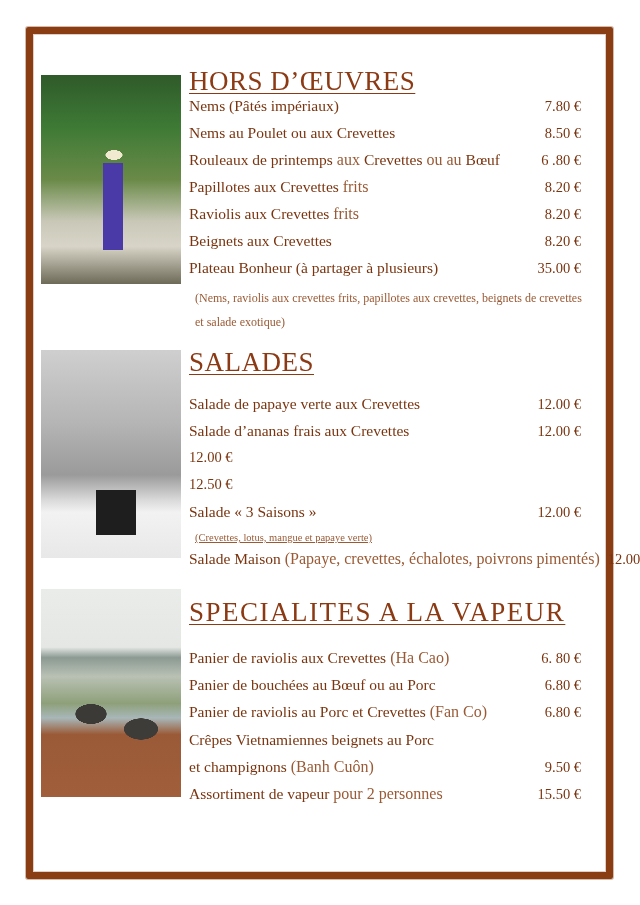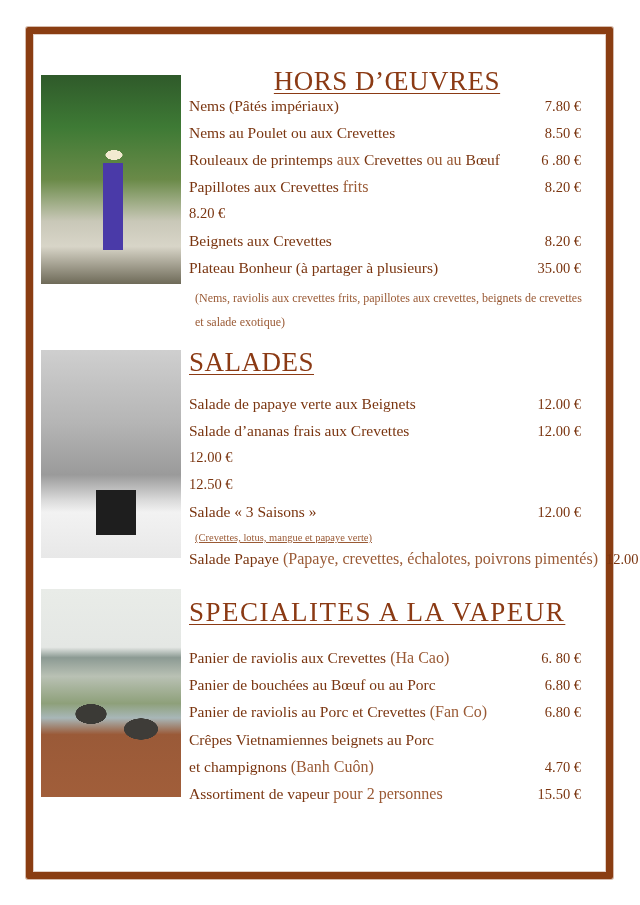--- a/index.html
+++ b/index.html
@@ -23,21 +23,21 @@
   .photo3 { top:589px; height:208px;
     background:
       radial-gradient(ellipse 22px 14px at 50px 125px, #3b3a36 70%, transparent 72%),
       radial-gradient(ellipse 24px 15px at 100px 140px, #3e3c38 70%, transparent 72%),
       linear-gradient(180deg, #e9ece8 0%, #e4e7e4 28%, #8c9a93 33%, #b9c1b4 42%, #8ea07a 55%, #a8b7b8 62%, #9a5a38 70%, #a15e3a 100%);
   }
   .col { position:absolute; left:189px; width:396px; }
   .heading { font-family:"Liberation Serif", serif; font-size:27px; color:#8b3a14;
              text-decoration:underline; text-decoration-thickness:1px; text-underline-offset:3px;
              letter-spacing:0.5px; line-height:30px; white-space:nowrap; }
-  .h1 { top:66px;text-align:center; }
+  .h1 { top:66px; }
   .h2 { top:347px; }
   .h3 { top:597px; letter-spacing:1.5px; }
   .row { position:absolute; left:189px; width:393px; height:24px; display:flex;
          justify-content:space-between; align-items:baseline; white-space:nowrap;
          font-family:"Liberation Serif", serif; font-size:15.5px; color:#7a3510;gap:8px; }
   .row .name .small { font-size:16px; color:#9a5a35; }
   .row .name .tiny { font-size:16px; color:#9a5a35; }
   .row .price { font-size:14.5px; padding-right:1px; }
   .note { position:absolute; left:189px; width:396px; font-family:"Liberation Serif", serif;
           font-size:12px; line-height:24px; color:#9a5a35;margin-left:6px; }
@@ -64,55 +64,56 @@
 </div>
 <div class="row" style="top:151px">
   <span class="name"><span>Rouleaux de printemps</span><span class="small"> aux </span><span>Crevettes</span><span class="small"> ou au </span><span>Bœuf</span></span>
   <span class="price">6 .80 €</span>
 </div>
 <div class="row" style="top:178px">
   <span class="name"><span>Papillotes aux Crevettes </span><span class="small"> frits</span></span>
   <span class="price">8.20 €</span>
 </div>
 <div class="row" style="top:205px">
+  <span class="name"><span>Raviolis aux Crevettes </span><span class="small"> frits</span></span>
   <span class="price">8.20 €</span>
 </div>
 <div class="row" style="top:232px">
   <span class="name">Beignets aux Crevettes</span>
   <span class="price">8.20 €</span>
 </div>
 <div class="row" style="top:259px">
   <span class="name">Plateau Bonheur (à partager  à plusieurs)</span>
   <span class="price">35.00 €</span>
 </div>
 <div class="note" style="top:286px">(Nems, raviolis aux crevettes frits, papillotes aux crevettes, beignets  de crevettes et salade exotique)</div>
 
 <div class="col heading h2">SALADES</div>
 
 <div class="row" style="top:395px">
-  <span class="name">Salade de papaye verte aux Beignets</span>
+  <span class="name">Salade de papaye verte aux Crevettes</span>
   <span class="price">12.00 €</span>
 </div>
 <div class="row" style="top:422px">
   <span class="name">Salade d’ananas frais aux Crevettes</span>
   <span class="price">12.00 €</span>
 </div>
 <div class="row" style="top:449px">
   <span class="price">12.00 €</span>
 </div>
 <div class="row" style="top:476px">
   <span class="price">12.50 €</span>
 </div>
 <div class="row" style="top:503px">
   <span class="name">Salade « 3 Saisons »</span>
   <span class="price">12.00 €</span>
 </div>
 <div class="note tiny" style="top:526px">(Crevettes, lotus, mangue et papaye verte)</div>
 <div class="row" style="top:550px">
-  <span class="name"><span>Salade Papaye</span><span class="tiny">  (Papaye, crevettes, échalotes, poivrons pimentés)</span></span>
+  <span class="name"><span>Salade Maison</span><span class="tiny">  (Papaye, crevettes, échalotes, poivrons pimentés)</span></span>
   <span class="price">12.00 €</span>
 </div>
 
 <div class="col heading h3">SPECIALITES  A  LA  VAPEUR</div>
 
 <div class="row" style="top:649px">
   <span class="name"><span>Panier de raviolis aux Crevettes</span><span class="small"> (Ha Cao)</span></span>
   <span class="price">6. 80 €</span>
 </div>
 <div class="row" style="top:676px">
@@ -122,18 +123,18 @@
 <div class="row" style="top:703px">
   <span class="name"><span>Panier de raviolis au Porc et Crevettes</span><span class="small"> (Fan Co)</span></span>
   <span class="price">6.80 €</span>
 </div>
 <div class="row" style="top:731px">
   <span class="name">Crêpes Vietnamiennes beignets au Porc</span>
   <span class="price"></span>
 </div>
 <div class="row" style="top:758px">
   <span class="name"><span>et champignons</span><span class="small"> (Banh Cuôn)</span></span>
-  <span class="price">4.70 €</span>
+  <span class="price">9.50 €</span>
 </div>
 <div class="row" style="top:785px">
   <span class="name"><span>Assortiment de vapeur</span><span class="small">  pour 2 personnes</span></span>
   <span class="price">15.50 €</span>
 </div>
 
 </body></html>

